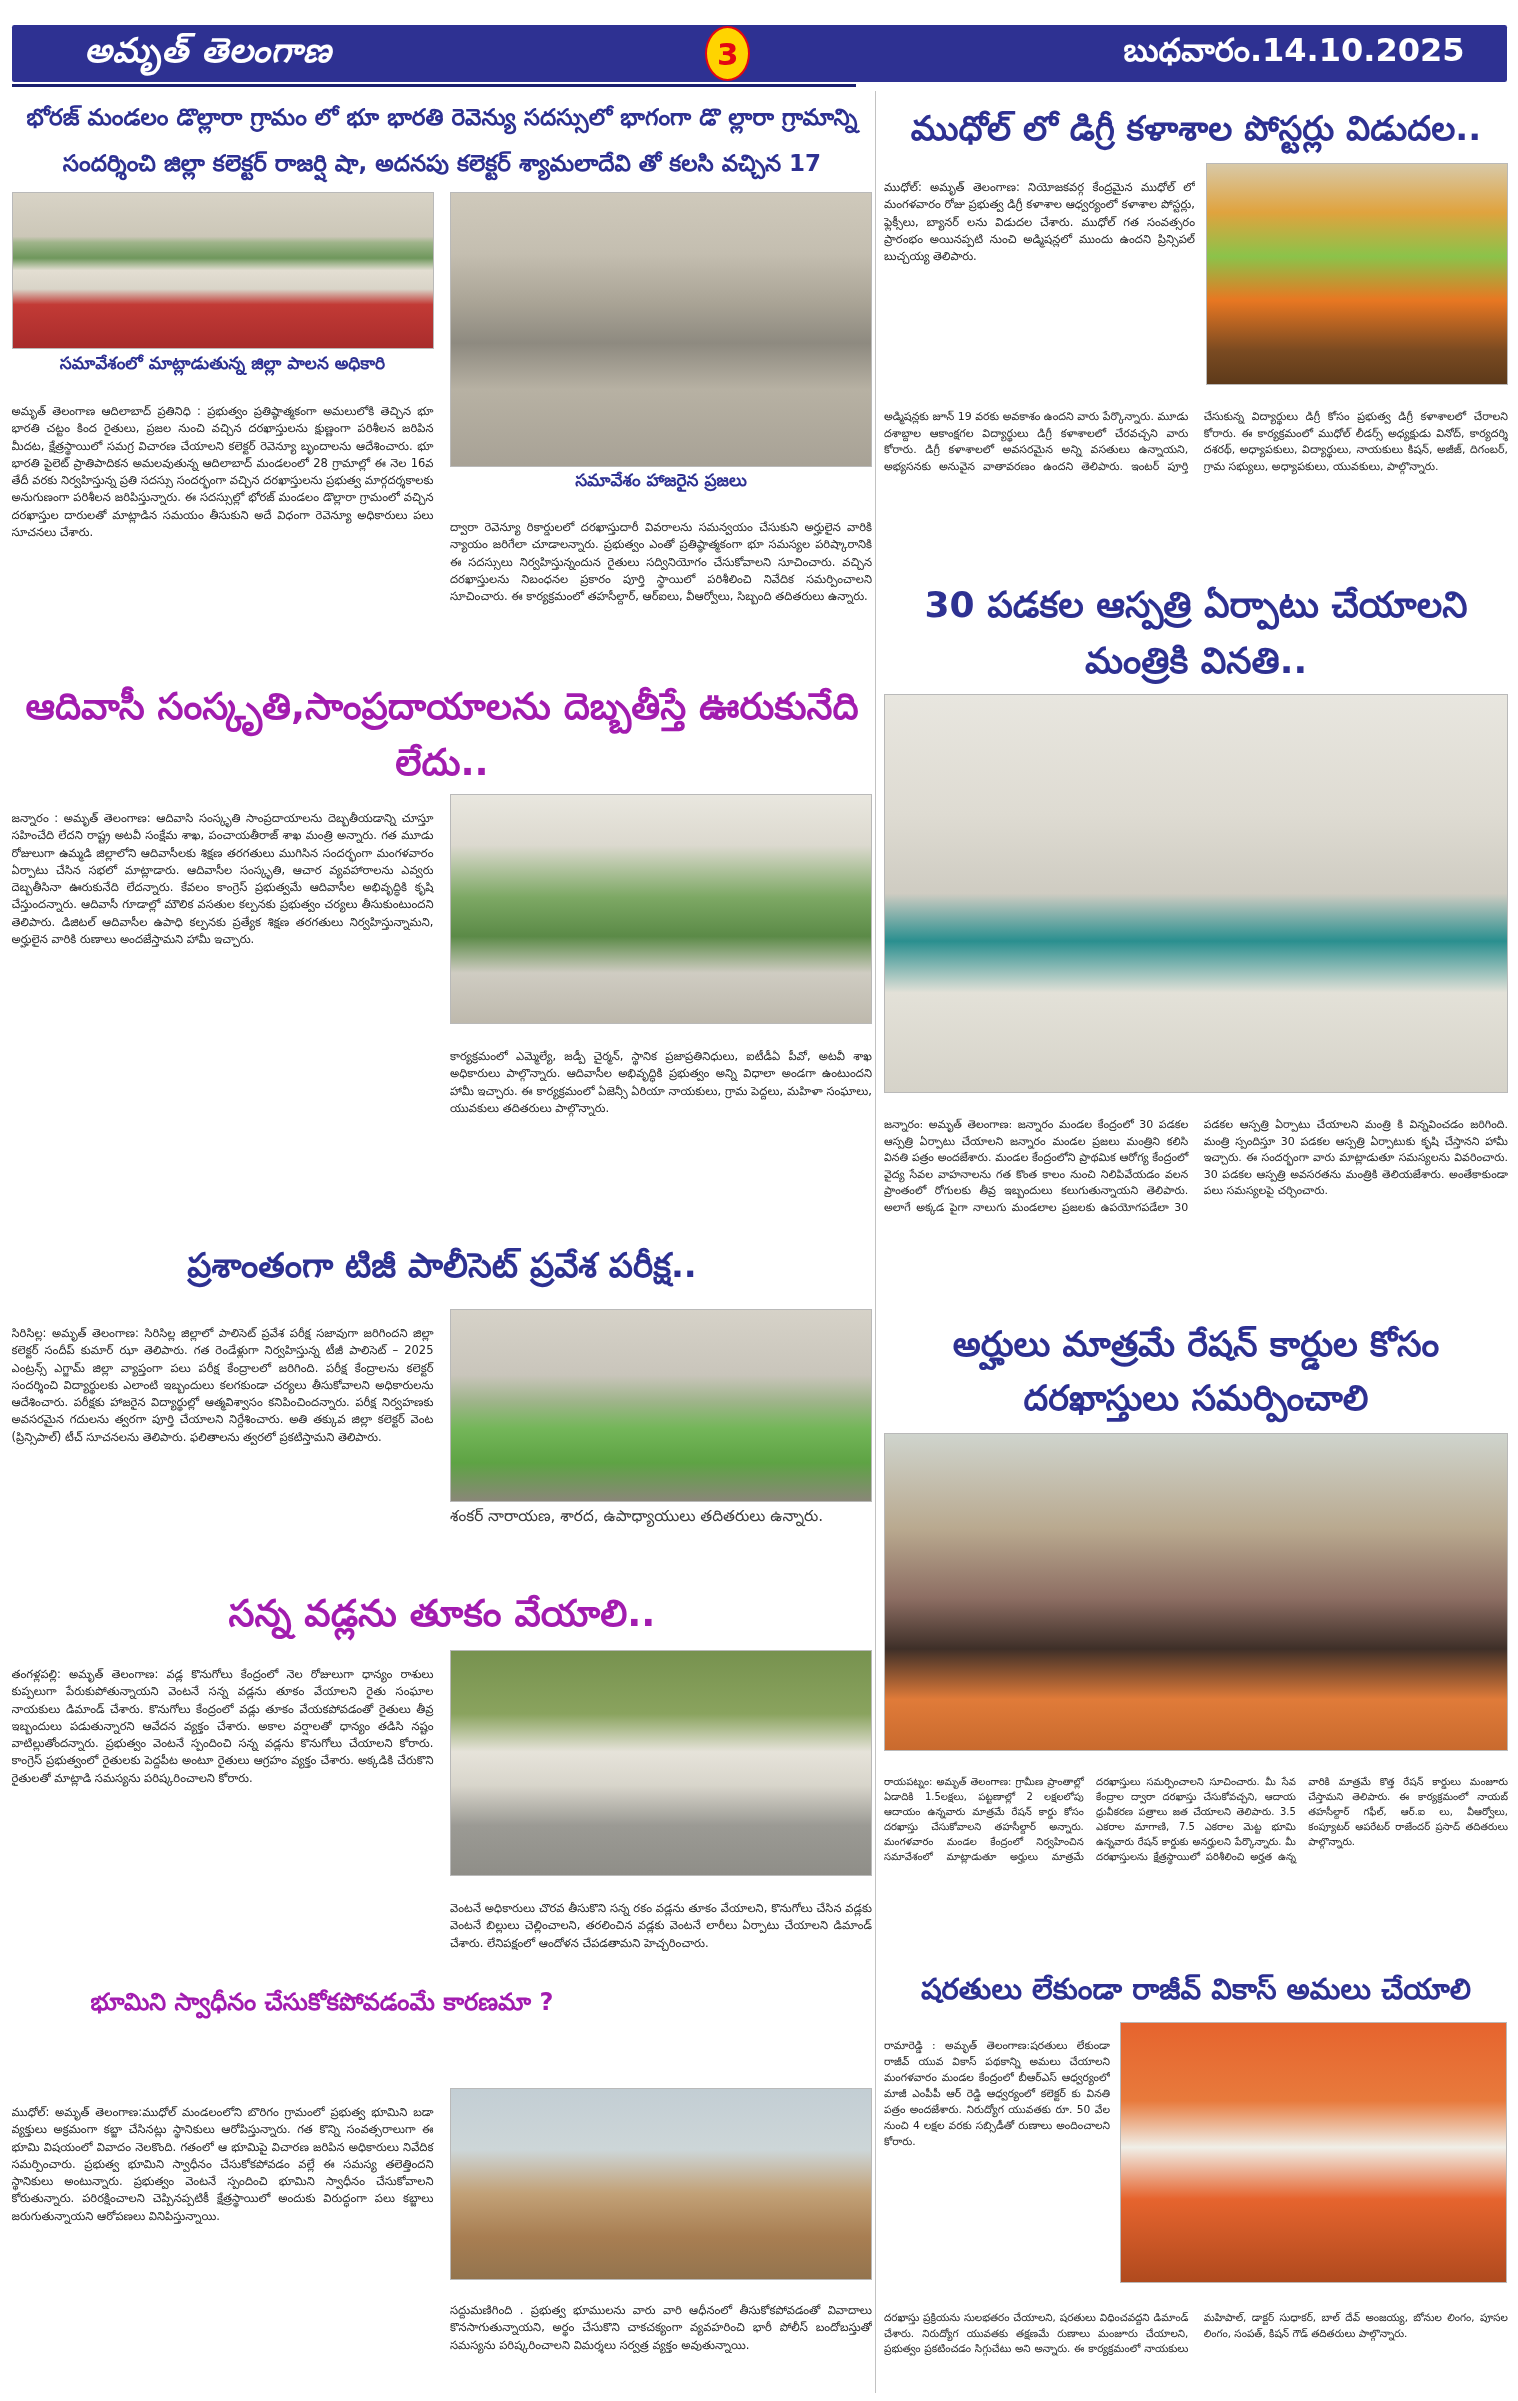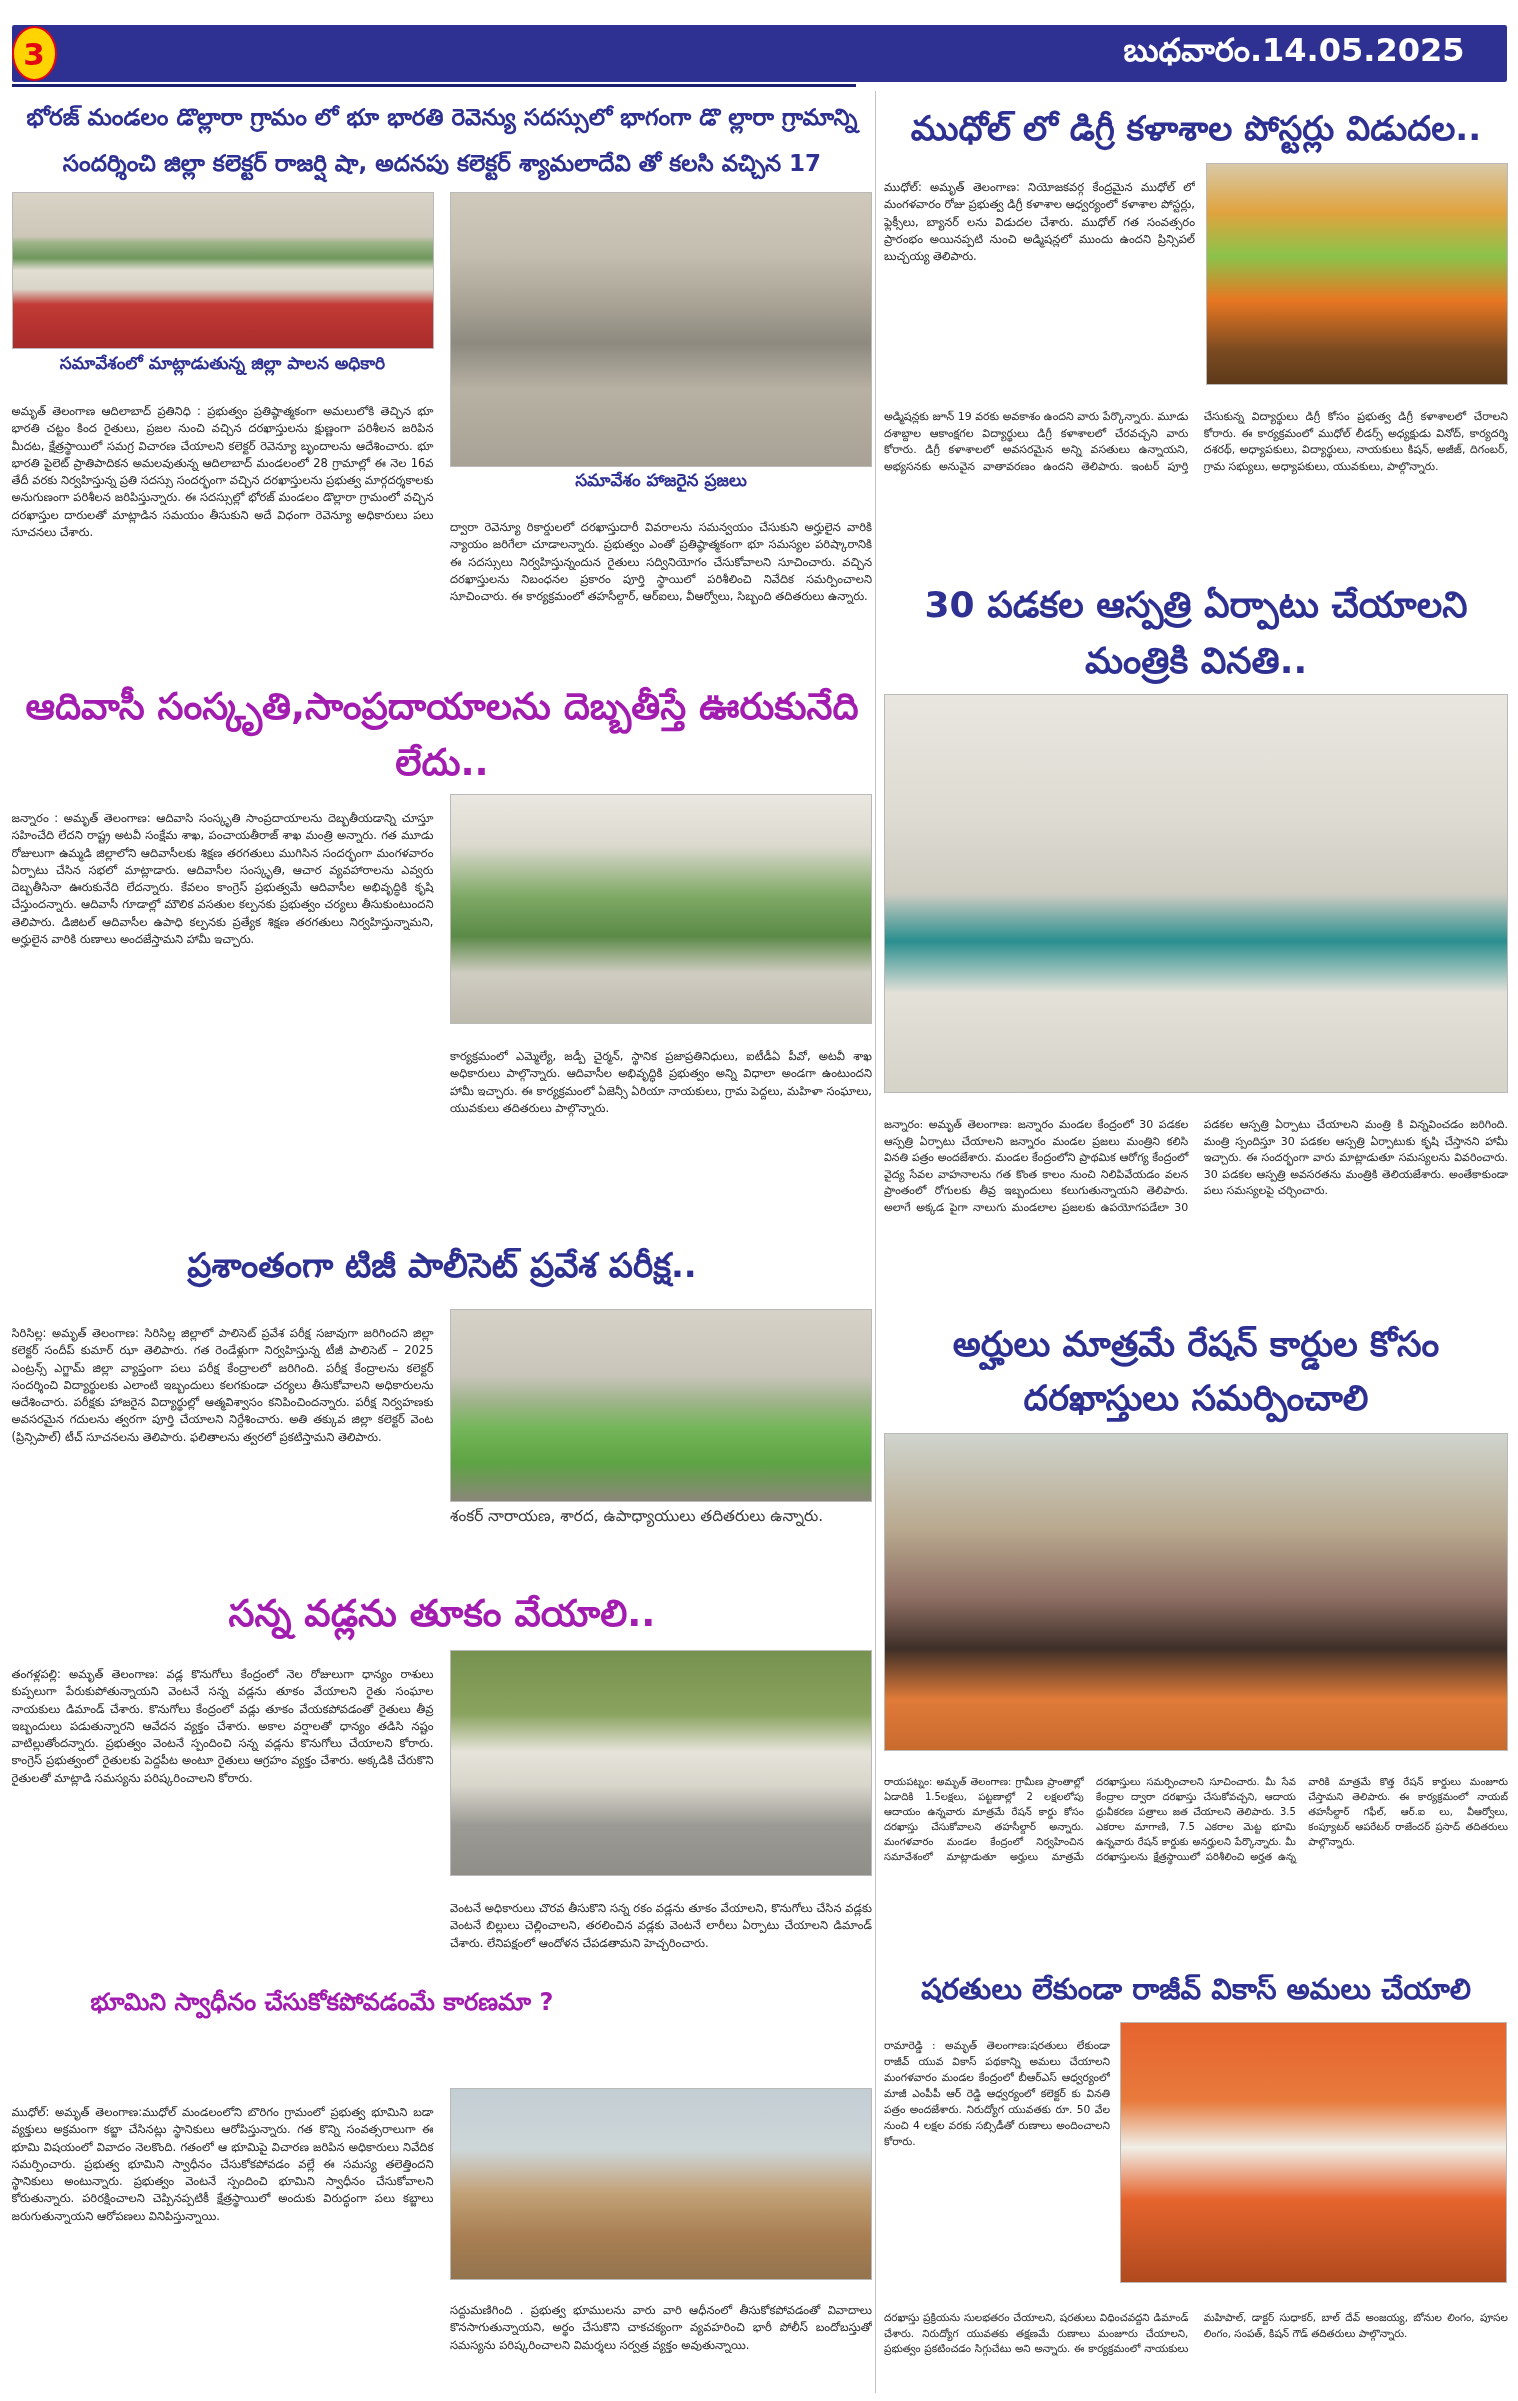--- a/index.html
+++ b/index.html
@@ -46,22 +46,23 @@
   .ph-land{background:linear-gradient(180deg,#c3ced4 0%,#cdd6d8 32%,#c2a177 55%,#a87e52 78%,#93744e 100%);}
   .ph-college{background:linear-gradient(180deg,#d8c9a8 0%,#e0a33e 22%,#8bc34a 42%,#e87722 62%,#7a4a21 85%,#5d3a1a 100%);}
   .ph-handover{background:linear-gradient(180deg,#e8e6df 0%,#dedbd2 30%,#cfccc2 50%,#2a8f8f 62%,#e3e1d8 75%,#d6d3c9 100%);}
   .ph-office{background:linear-gradient(180deg,#cfd4cd 0%,#b9a98f 30%,#8d6e63 52%,#3e2f28 68%,#e07b39 84%,#c96a2e 100%);}
   .ph-shop{background:linear-gradient(180deg,#e6642e 0%,#e87a3c 30%,#f0efe8 48%,#e6642e 68%,#b04a1e 100%);}
 </style>
 </head>
 <body>
 
 <div class="abs masthead" style="left:11.5px;top:25px;width:1495px;height:57px;">
+  <div class="paper-name">అమృత్ తెలంగాణ</div>
   <div class="page-oval">3</div>
-  <div class="issue-date">బుధవారం.14.05.2025</div>
+  <div class="issue-date">బుధవారం.14.10.2025</div>
 </div>
 <div class="abs head-rule" style="left:11.5px;top:84px;width:844px;height:3.1px;"></div>
 <div class="abs vdivider" style="left:875px;top:91px;width:0.8px;height:2302px;"></div>
 
 <div class="abs hl hl-navy" style="left:11.5px;top:94px;width:861px;height:94px;font-size:23px;line-height:2.0;">భోరజ్ మండలం డొల్లారా గ్రామం లో భూ భారతి రెవెన్యు సదస్సులో భాగంగా డొ ల్లారా గ్రామాన్ని సందర్శించి జిల్లా కలెక్టర్ రాజర్షి షా, అదనపు కలెక్టర్ శ్యామలాదేవి తో కలసి వచ్చిన 17 దరఖాస్తులను దరఖాస్తులను పరిశీలించారు</div>
 
 <div class="abs photo ph-meeting" style="left:11.5px;top:192px;width:422px;height:157px;"></div>
 <div class="abs caption" style="left:11.5px;top:353px;width:422px;height:31px;">సమావేశంలో మాట్లాడుతున్న జిల్లా పాలన అధికారి</div>
 <div class="abs bodytxt" style="left:11.5px;top:387px;width:422px;height:288px;">అమృత్ తెలంగాణ ఆదిలాబాద్ ప్రతినిధి : ప్రభుత్వం ప్రతిష్ఠాత్మకంగా అమలులోకి తెచ్చిన భూ భారతి చట్టం కింద రైతులు, ప్రజల నుంచి వచ్చిన దరఖాస్తులను క్షుణ్ణంగా పరిశీలన జరిపిన మీదట, క్షేత్రస్థాయిలో సమగ్ర విచారణ చేయాలని కలెక్టర్ రెవెన్యూ బృందాలను ఆదేశించారు. భూ భారతి పైలెట్ ప్రాతిపాదికన అమలవుతున్న ఆదిలాబాద్ మండలంలో 28 గ్రామాల్లో ఈ నెల 16వ తేదీ వరకు నిర్వహిస్తున్న ప్రతి సదస్సు సందర్భంగా వచ్చిన దరఖాస్తులను ప్రభుత్వ మార్గదర్శకాలకు అనుగుణంగా పరిశీలన జరిపిస్తున్నారు. ఈ సదస్సుల్లో భోరజ్ మండలం డొల్లారా గ్రామంలో వచ్చిన దరఖాస్తుల దారులతో మాట్లాడిన సమయం తీసుకుని అదే విధంగా రెవెన్యూ అధికారులు పలు సూచనలు చేశారు.</div>
 

